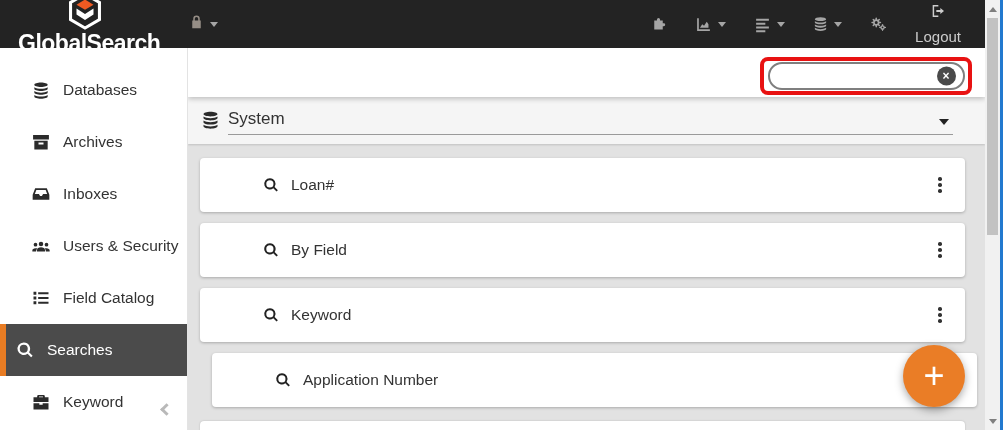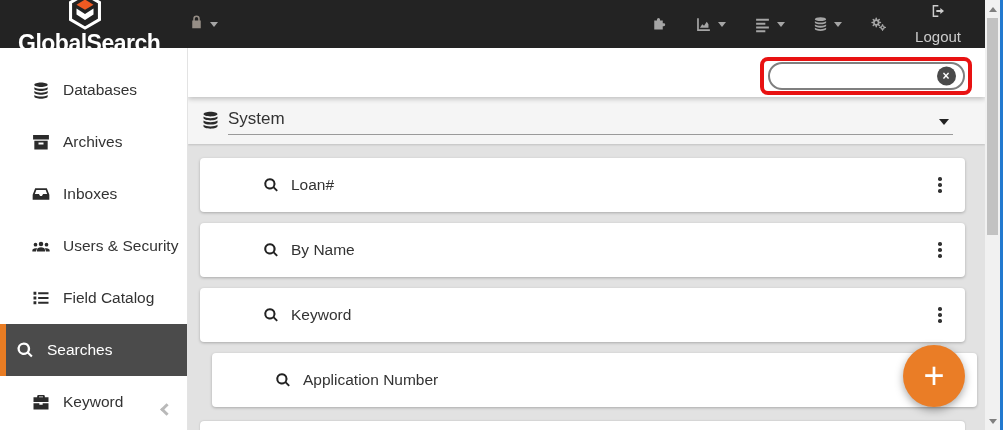--- a/index.html
+++ b/index.html
@@ -277,21 +277,21 @@
           <i></i>
         </span>
     </div>
 
     <div class="card" style="top:175px;">
       <span class="c-icon">
         <svg width="18" height="18" viewBox="0 0 24 24" fill="currentColor">
             <path d="M10.5 3a7.5 7.5 0 1 0 4.55 13.46l4.3 4.3 1.8-1.8-4.3-4.3A7.5 7.5 0 0 0 10.5 3zm0 2.7a4.8 4.8 0 1 1 0 9.6 4.8 4.8 0 0 1 0-9.6z"></path>
           </svg>
       </span>
-      <span class="c-label">By Name</span>
+      <span class="c-label">By Field</span>
       <span class="kebab">
           <i></i>
           <i></i>
           <i></i>
         </span>
     </div>
 
     <div class="card" style="top:240px;">
       <span class="c-icon">
         <svg width="18" height="18" viewBox="0 0 24 24" fill="currentColor">

